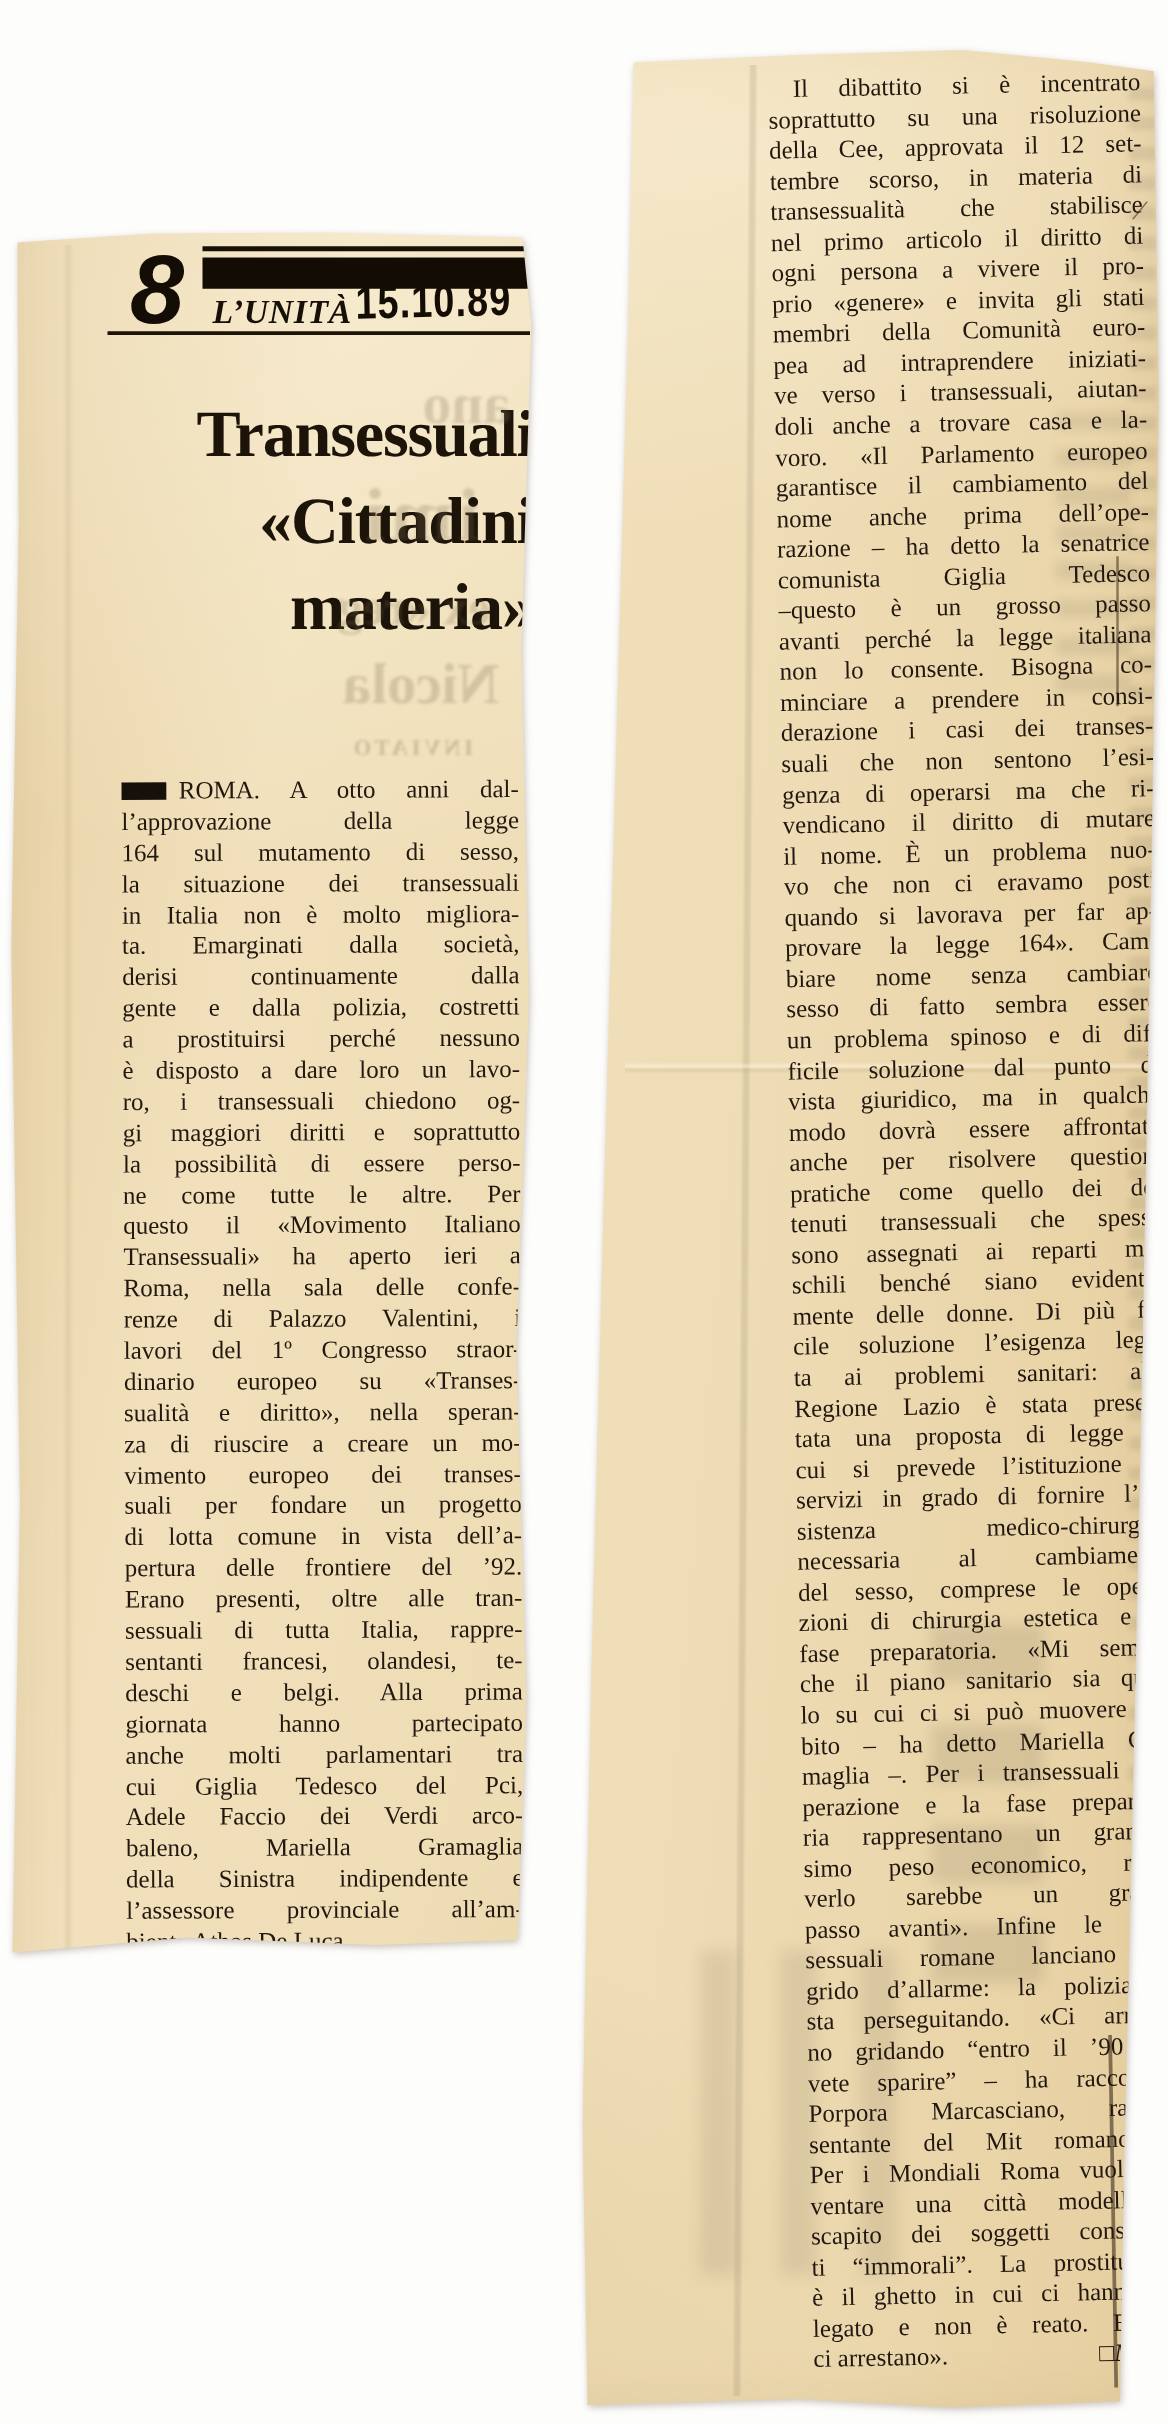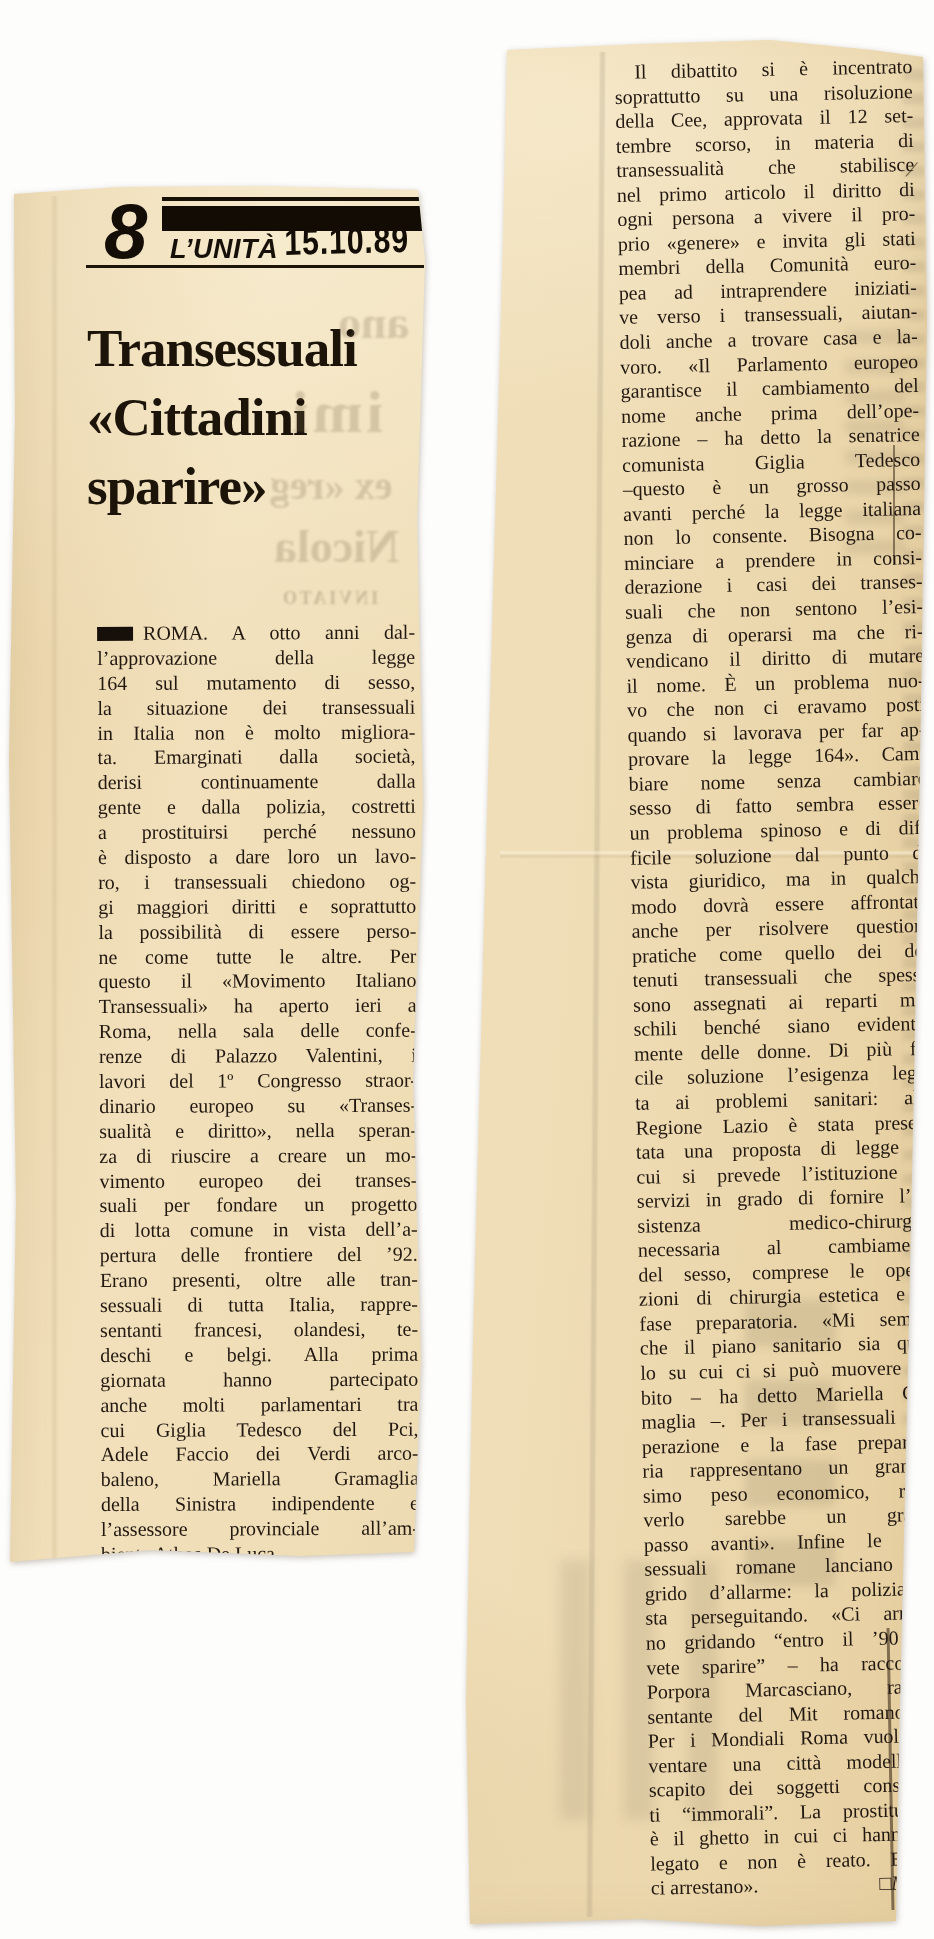--- a/index.html
+++ b/index.html
@@ -30,30 +30,30 @@
       linear-gradient(95deg,#e8d2a4,#f1e0bb 30%,#efddb6 60%,#e6cfa0);
     box-shadow:inset 0 0 60px rgba(130,95,40,.15);
   }
 
   
   .m-thin {position:absolute;left:162px;top:197px;width:262px;height:4px;background:#171007;}
   .m-thick{position:absolute;left:162px;top:206px;width:264px;height:25px;background:#120c05;}
   .m-under{position:absolute;left:86px; top:265px;width:338px;height:3px;background:#1c1309;}
   .m-eight{position:absolute;left:104px;top:194px;font-family:"Liberation Sans","DejaVu Sans",sans-serif;
            font-weight:bold;font-style:italic;font-size:78px;line-height:74px;color:#140d05;}
-  .m-name {position:absolute;left:170px;top:234px;font-family:Liberation Sans, sans-serif;
+  .m-name {position:absolute;left:170px;top:234px;font-family:Liberation Serif, serif;
            font-weight:bold;font-style:italic;font-size:27px;letter-spacing:.5px;color:#171008;}
   .m-date {position:absolute;left:284px;top:222px;font-family:"Liberation Sans","DejaVu Sans",sans-serif;
            font-weight:bold;font-size:37px;color:#140d05;transform:scaleX(.82) rotate(-1.2deg);
            transform-origin:left top;letter-spacing:1px;}
 
   
   .headline-block{position:absolute;left:87px;top:314px;width:340px;}
   .headline-block .line{height:69px;line-height:69px;font-size:53px;font-weight:bold;
-        letter-spacing:-1px;text-align:left;color:#1c1309;}
+        letter-spacing:-1px;text-align:right;color:#1c1309;}
 
   
   .body-col .line{text-align:justify;text-align-last:justify;overflow:hidden;white-space:nowrap;}
   .left-col{position:absolute;left:97px;top:621px;width:318px;transform:rotate(-.25deg);
             transform-origin:top left;}
   .left-col .line{height:24.9px;line-height:24.9px;font-size:20px;}
   .left-col .line:last-child{text-align-last:left;}
   .right-col-wrap{position:absolute;left:614px;top:54px;width:298px;transform:rotate(-1.15deg);
             transform-origin:top right;}
   .right-col .line{height:24.55px;line-height:24.55px;font-size:20px;}
@@ -106,21 +106,21 @@
       <div class="m-thin"></div>
       <div class="m-thick"></div>
       <div class="m-eight">8</div>
       <div class="m-name">L’UNITÀ</div>
       <div class="m-date">15.10.89</div>
       <div class="m-under"></div>
 
       <div class="headline-block">
           <div class="line">Transessuali</div>
           <div class="line">«Cittadini</div>
-          <div class="line">sparire»</div>
+          <div class="line">materia»</div>
         </div>
 
       <div class="ghost g-ano">ano</div>
       <div class="ghost g-imi">imi</div>
       <div class="ghost g-exreg">ex «reg</div>
       <div class="ghost g-nicola">Nicola</div>
       <div class="ghost g-inviato">INVIATO</div>
 
       <div class="crease-v-left"></div>
 

